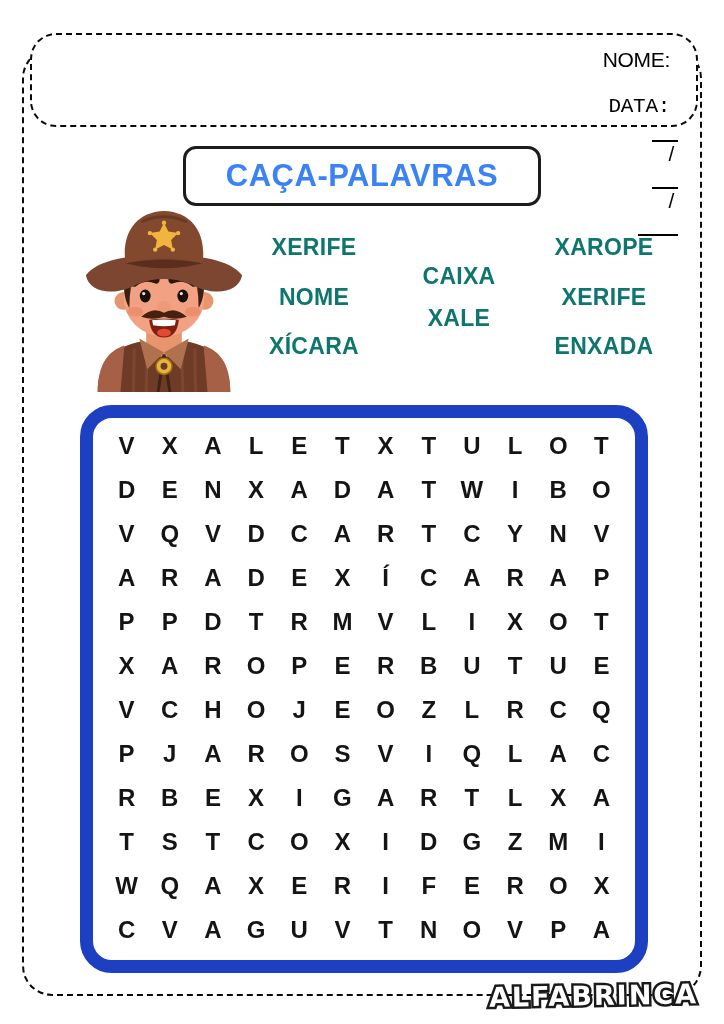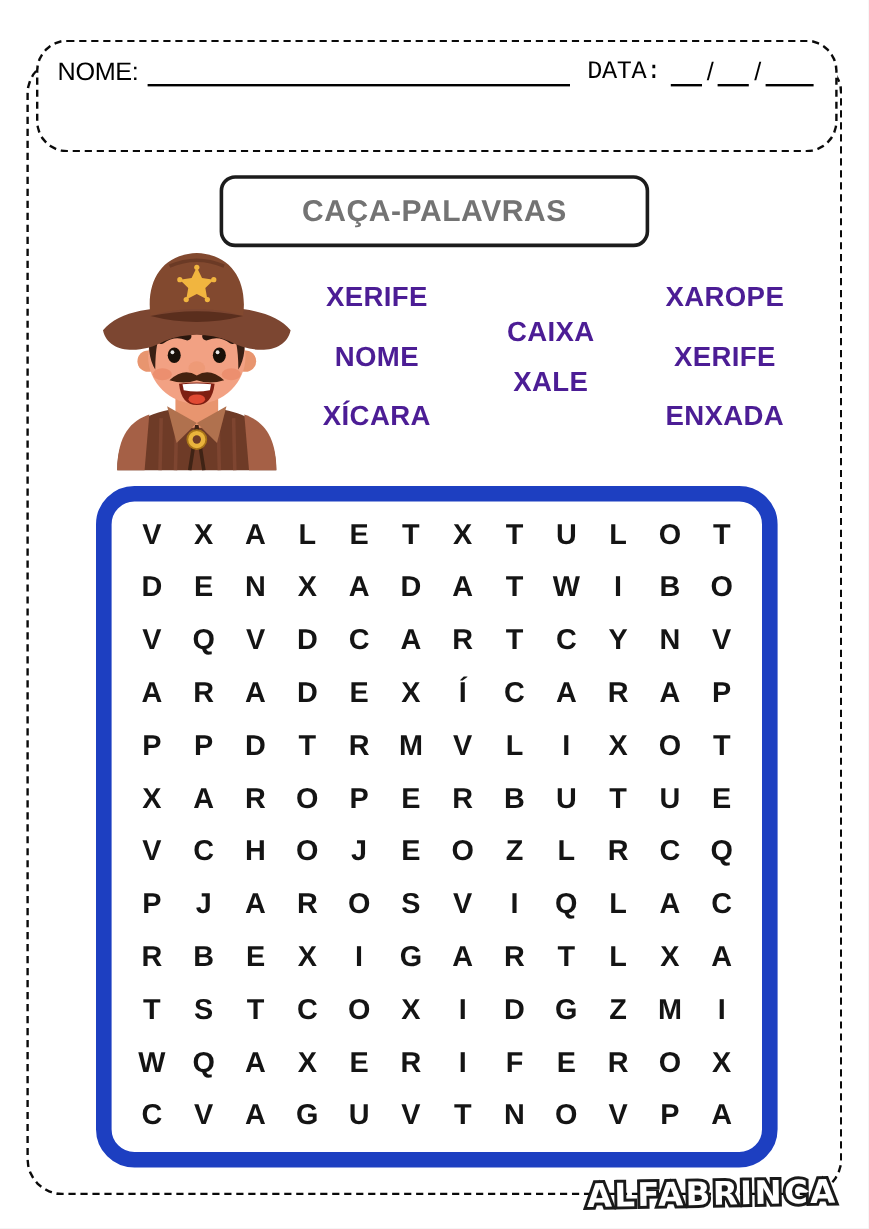--- a/index.html
+++ b/index.html
@@ -36,20 +36,21 @@
     flex-direction: column;
     justify-content: space-between;
   }
   .header-row {
     display: flex;
     align-items: flex-end;
     font-size: 21px;
     color: #000;
     letter-spacing: -0.3px;
     white-space: nowrap;
+    flex-direction: column;
   }
   .header-row .lbl { padding-right: 8px; line-height: 1.1; }
   .fill-line {
     display: inline-block;
     border-bottom: 2px solid #000;
     height: 24px;
   }
   .grow { flex: 1 1 auto; }
   .w100 { width: 104px; flex: none; }
   .w26  { width: 26px;  flex: none; }
@@ -63,23 +64,23 @@
     width: 358px; height: 60px;
     border: 3px solid #1c1c1c;
     border-radius: 13px;
     background: #fff;
     display: flex;
     align-items: center;
     justify-content: center;
     z-index: 2;
   }
   .title-text {
-    font-size: 25px;
+    font-size: 31px;
     font-weight: 700;
-    color: #737373;
+    color: #3b82f6;
     letter-spacing: 0.5px;
   }
   
   .cowboy-wrap {
     position: absolute;
     left: 78px; top: 204px;
     width: 172px; height: 188px;
     z-index: 2;
   }
   
@@ -95,21 +96,21 @@
     display: flex;
     flex-direction: column;
     align-items: center;
     justify-content: space-between;
     min-width: 112px;
   }
   .word-col.center-col { justify-content: center; gap: 19px; }
   .word {
     font-size: 23px;
     font-weight: 700;
-    color: #4c1d95;
+    color: #0f766e;
     letter-spacing: 0.3px;
     line-height: 1;
   }
   
   .grid-frame {
     position: absolute;
     left: 80px; top: 405px;
     width: 568px; height: 568px;
     background: #ffffff;
     border: 13px solid #1d3fc1;

